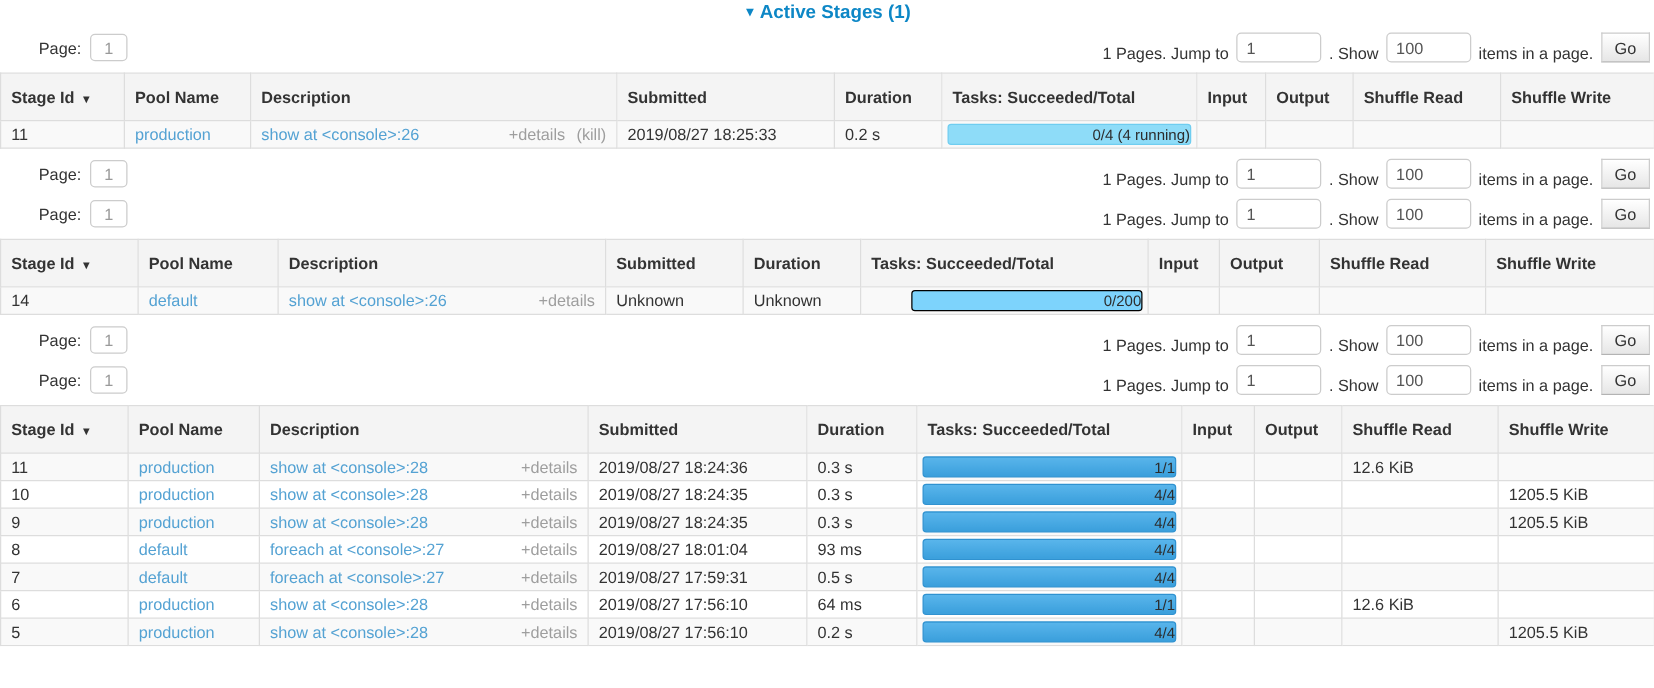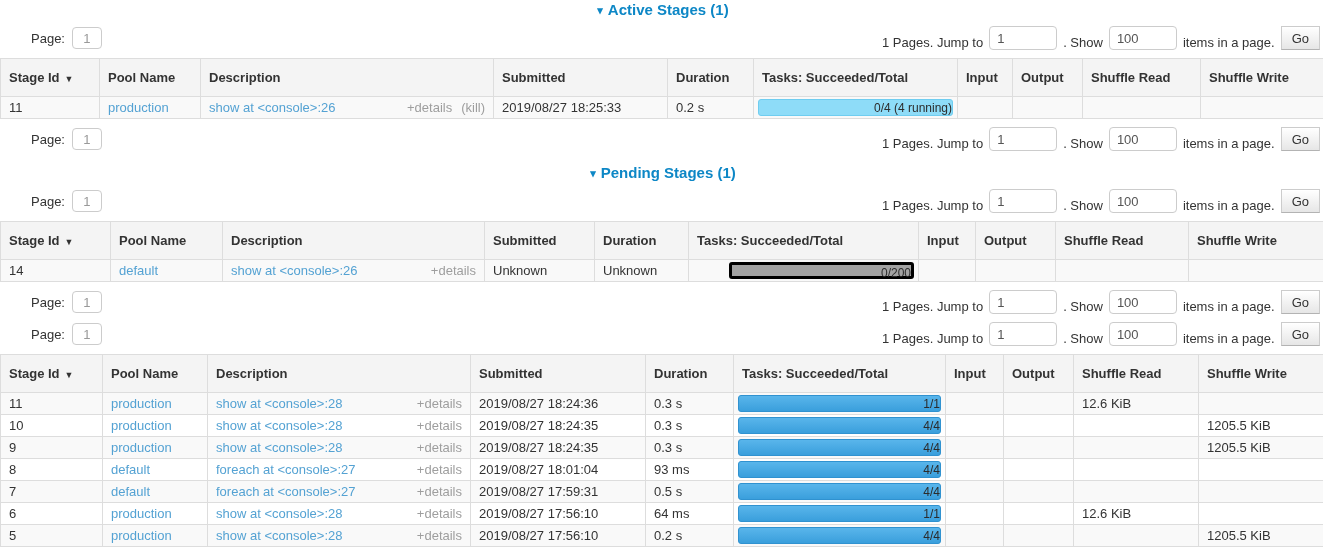--- a/index.html
+++ b/index.html
@@ -27,21 +27,21 @@
   .stage-table tbody tr:nth-child(odd) { background:#f9f9f9; }
   .sort { font-size:9px; margin-left:5px; color:#333; }
 
   a.tlink { color:#54a2d3; text-decoration:none; cursor:pointer; }
   .desc-wrap { display:flex; align-items:flex-start; }
   .desc-wrap .push { margin-left:auto; }
   .muted { color:#9e9e9e; margin-left:9px; cursor:pointer; }
 
   td.tasks-cell { padding:2px 4px; }
   .taskbar { height:17px; line-height:16px; border-radius:3px; text-align:right; font-size:12px; color:#2c2c2c; }
-  .taskbar.empty   { background:#a3a3a3; border:3px solid #000000;margin-left:36px; }
+  .taskbar.empty   { background:#7dd3fc; border:1px solid #000000;margin-left:36px; }
   .taskbar.running { background:#8edcf8; border:1px solid #6fcdf0; }
   .taskbar.done    { background:linear-gradient(to bottom,#59b5eb,#3a9fdc); border:1px solid #3092d0; }
 </style>
 </head>
 <body>
 
 <div id="app">
     <div class="section-title"><span class="tri">▾</span><span>Active Stages (1)</span></div>
     <div class="pagerow">
       <div class="pageleft">
@@ -114,21 +114,20 @@
       </div>
       <div class="pager-right">
         <span>1 Pages. Jump to</span>
         <input class="jump-box" value="1" style="">
         <span>. Show</span>
         <input class="jump-box" value="100" style="">
         <span>items in a page.</span>
         <button class="go-btn">Go</button>
       </div>
     </div>
-    <div class="section-title"><span class="tri">▾</span><span>Pending Stages (1)</span></div>
     <div class="pagerow">
       <div class="pageleft">
         <span>Page:</span>
         <input class="page-box" value="1" style="">
       </div>
       <div class="pager-right">
         <span>1 Pages. Jump to</span>
         <input class="jump-box" value="1" style="">
         <span>. Show</span>
         <input class="jump-box" value="100" style="">

